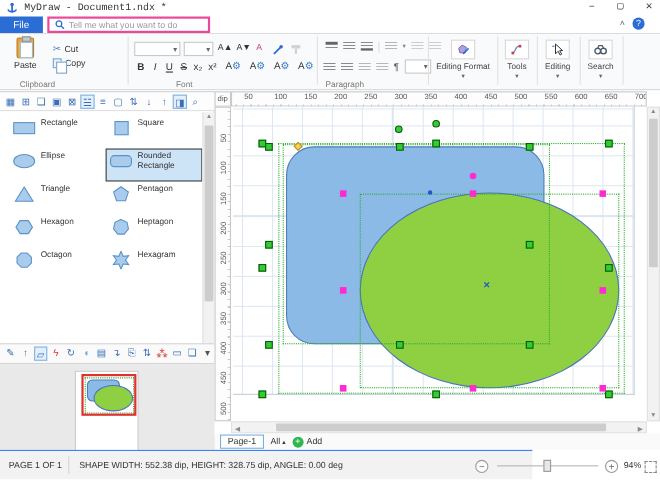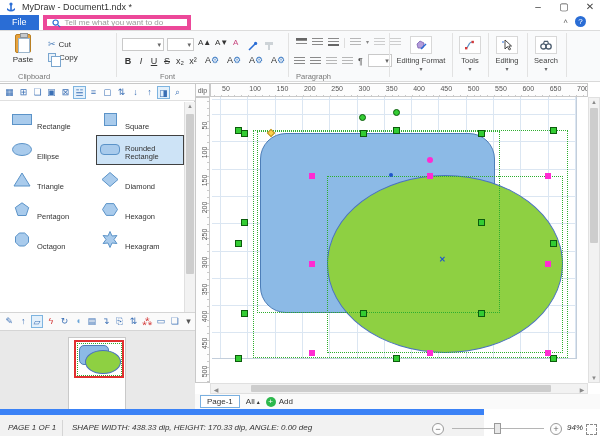--- a/index.html
+++ b/index.html
@@ -2,34 +2,34 @@
 <html><head>
 <meta charset="utf-8">
 <style>
   * { box-sizing: border-box; margin: 0; padding: 0; }
   body { font-family: "Liberation Sans", sans-serif; background: #fff; }
   .stage { position: relative; width: 600px; height: 436px; overflow: hidden;
            background: #fff; font-family: "Liberation Sans", sans-serif; }
   .abs { position: absolute; }
 
   
-  .titlebar { left:0; top:0; width:600px; height:15px; background:#fff; }
+  .titlebar { left:0; top:0; width:600px; height:15px; background:#fff;font-family:Liberation Mono, monospace; }
   .app-icon { left:6px; top:2px; width:10px; height:10px; }
   .app-icon svg { display:block; }
   .title-text { left:22px; top:2px; font-size:9px; color:#333; }
   .winbtn { top:0; width:22px; height:14px; text-align:center; font-size:10px;
             color:#444; line-height:13px; cursor:default; }
 
   
   .tabrow { left:0; top:15px; width:600px; height:16px; border-bottom:1px solid #dcdcdc;
             background:#fff; display:flex; align-items:stretch; }
   .file-tab { background:#2a6dd5; color:#fff; font-size:9px; padding:2px 12px 0 12px; }
   .tab { font-size:9px; color:#444; padding:2px 7px 0 7px; }
   .tab.active { background:#fff; border:1px solid #d5d5d5; border-bottom:1px solid #fff; color:#2a6dd5; }
-  .tab-search { display:flex; align-items:center; gap:4px; border:4px solid #ec4899;
+  .tab-search { display:flex; align-items:center; gap:4px; border:2px solid #ec4899;
                 background:#fff; height:15px; margin-top:0px; padding:0 5px; width:148px; }
   .tab-search .ph { font-size:8px; color:#9a9a9a; white-space:nowrap; }
   .ribbon-caret { right:32px; top:17px; font-size:8px; color:#666; }
   .help-btn { right:14px; top:16px; width:11px; height:11px; border-radius:50%;
               background:#2a6dd5; color:#fff; font-size:8px; text-align:center; line-height:11px; }
 
   
   .ribbon { left:0; top:31px; width:600px; height:51px; background:#f9fafb;
             border-bottom:1px solid #d9d9d9; }
   .grp-sep { top:2px; width:1px; height:44px; background:#e2e2e2; }
@@ -65,21 +65,21 @@
   .left-panel { left:0; top:83px; width:195px; height:337px; background:#fff;
                 border-right:1px solid #c8c8c8; border-top:1px solid #c8c8c8; }
   .panel-toolbar { left:0; top:0; width:195px; height:17px; border-bottom:1px solid #e0e0e0;
                    display:flex; align-items:center; gap:1px; padding-left:3px; background:#fdfdfd; }
   .ptb-ico { width:13px; height:13px; font-size:9px; color:#3a6fb5; text-align:center;
              line-height:13px; }
   .ptb-ico.sel { border:1px solid #7db4e0; background:#e3f0fb; }
   .shape-grid { left:0; top:18px; width:184px; height:292px; display:grid;
                 grid-template-columns:88px 88px; grid-auto-rows:30px; padding:3px 0 0 8px;
                 overflow:hidden; }
-  .shape-item { display:flex; align-items:flex-end; gap:4px; padding:2px 2px; border:1px solid transparent; }
+  .shape-item { display:flex; align-items:flex-start; gap:4px; padding:2px 2px; border:1px solid transparent; }
   .shape-item.sel { background:#cde3f6; border:1px solid #404040; }
   .shape-item .lbl { font-size:7.5px; color:#333; line-height:1.15; }
   .vscroll { background:#f2f2f2; border-left:1px solid #e0e0e0; }
   .scroll-arrow { color:#8a8a8a; font-size:6px; text-align:center; width:100%; }
   .scroll-thumb { background:#cdcdcd; border-radius:1px; }
 
   
   .mini-toolbar { left:0; top:228px; width:195px; height:19px; border-top:1px solid #d5d5d5;
                   border-bottom:1px solid #d5d5d5; background:#fafafa; display:flex;
                   align-items:center; gap:1px; padding-left:3px; }
@@ -140,21 +140,21 @@
                  display:flex; align-items:center; gap:6px; padding-left:5px; }
   .page-tab { border:1px solid #7ab0e0; background:#fff; font-size:8px; color:#333;
               padding:1px 6px; }
   .all-btn { font-size:8px; color:#333; display:flex; gap:2px; align-items:center; }
   .add-btn { display:flex; gap:3px; align-items:center; font-size:8px; color:#333; }
   .add-plus { width:10px; height:10px; border-radius:50%; background:#2db84d; color:#fff;
               font-size:8px; line-height:10px; text-align:center; }
 
   
   .statusbar { left:0; top:409px; width:484px; height:27px; background:#f2f2f2;
-               border-top:6px solid #3b82f6; font-size:8px; color:#333;font-style:italic; }
+               border-top:1px solid #3b82f6; font-size:8px; color:#333; }
   .sb-sep { top:5px; width:1px; height:16px; background:#d5d5d5; }
   .zoom-track { top:13px; height:1px; background:#b5b5b5; }
   .zoom-thumb { width:7px; height:11px; background:#e8e8e8; border:1px solid #9a9a9a; top:8px; }
   .zoom-btn { width:12px; height:12px; border-radius:50%; border:1px solid #9a9a9a;
               color:#666; font-size:9px; line-height:10px; text-align:center; top:8px; background:#fdfdfd; }
   .fit-btn { width:11px; height:11px; border:1px dashed #8a8a8a; top:9px; }
 </style>
 </head>
 <body>
 
@@ -348,35 +348,35 @@
           <span class="lbl">Rounded Rectangle</span>
         </div>
         <div class="shape-item">
           <span><svg width="22" height="17" viewBox="0 0 22 17">
               <polygon points="11,2 19,15 3,15" fill="#a9cbec" stroke="#5b93c8" stroke-width="1"></polygon>
             </svg></span>
           <span class="lbl">Triangle</span>
         </div>
         <div class="shape-item">
           <span><svg width="22" height="17" viewBox="0 0 22 17">
-              <polygon points="11,1.5 19,8.5 11,15.5 3,8.5" fill="#a9cbec" stroke="#5b93c8" stroke-width="1"></polygon>
-            </svg></span>
-          <span class="lbl">Diamond</span>
-        </div>
-        <div class="shape-item">
-          <span><svg width="22" height="17" viewBox="0 0 22 17">
               <polygon points="11.0,1.8 17.7,6.6 15.1,14.5 6.9,14.5 4.3,6.6" fill="#a9cbec" stroke="#5b93c8" stroke-width="1"></polygon>
             </svg></span>
           <span class="lbl">Pentagon</span>
         </div>
         <div class="shape-item">
           <span><svg width="22" height="17" viewBox="0 0 22 17">
               <polygon points="18.5,8.5 14.8,14.4 7.3,14.4 3.5,8.5 7.2,2.6 14.8,2.6" fill="#a9cbec" stroke="#5b93c8" stroke-width="1"></polygon>
             </svg></span>
           <span class="lbl">Hexagon</span>
+        </div>
+        <div class="shape-item">
+          <span><svg width="22" height="17" viewBox="0 0 22 17">
+              <polygon points="11.0,1.5 16.5,4.1 17.8,10.1 14.0,14.8 8.0,14.8 4.2,10.1 5.5,4.1" fill="#a9cbec" stroke="#5b93c8" stroke-width="1"></polygon>
+            </svg></span>
+          <span class="lbl">Heptagon</span>
         </div>
         <div class="shape-item">
           <span><svg width="22" height="17" viewBox="0 0 22 17">
               <polygon points="17.5,11.2 13.7,15.0 8.3,15.0 4.5,11.2 4.5,5.8 8.3,2.0 13.7,2.0 17.5,5.8" fill="#a9cbec" stroke="#5b93c8" stroke-width="1"></polygon>
             </svg></span>
           <span class="lbl">Octagon</span>
         </div>
         <div class="shape-item">
           <span><svg width="22" height="17" viewBox="0 0 22 17">
               <polygon points="11.0,0.5 13.0,5.0 17.9,4.5 15.0,8.5 17.9,12.5 13.0,12.0 11.0,16.5 9.0,12.0 4.1,12.5 7.0,8.5 4.1,4.5 9.0,5.0" fill="#a9cbec" stroke="#5b93c8" stroke-width="1"></polygon>
@@ -478,21 +478,21 @@
     </div>
     <div class="add-btn">
       <span class="add-plus">+</span>
       <span>Add</span>
     </div>
   </div>
 
   <div class="abs statusbar">
     <div class="abs" style="left:8px;top:8px">PAGE 1 OF 1</div>
     <div class="abs sb-sep" style="left:62px"></div>
-    <div class="abs" style="left:72px;top:8px">SHAPE WIDTH: 438.33 dip, HEIGHT: 170.33 dip, ANGLE: 0.00 deg</div>
+    <div class="abs" style="left:72px;top:8px">SHAPE WIDTH: 552.38 dip, HEIGHT: 328.75 dip, ANGLE: 0.00 deg</div>
     <div class="abs zoom-btn" style="left:432px">−</div>
     <div class="abs zoom-track" style="left:452px;width:92px"></div>
     <div class="abs zoom-thumb" style="left:494px"></div>
     <div class="abs zoom-btn" style="left:550px">+</div>
     <div class="abs" style="left:567px;top:8px">94%</div>
     <div class="abs fit-btn" style="left:586px"></div>
   </div>
 
 </div>
 

